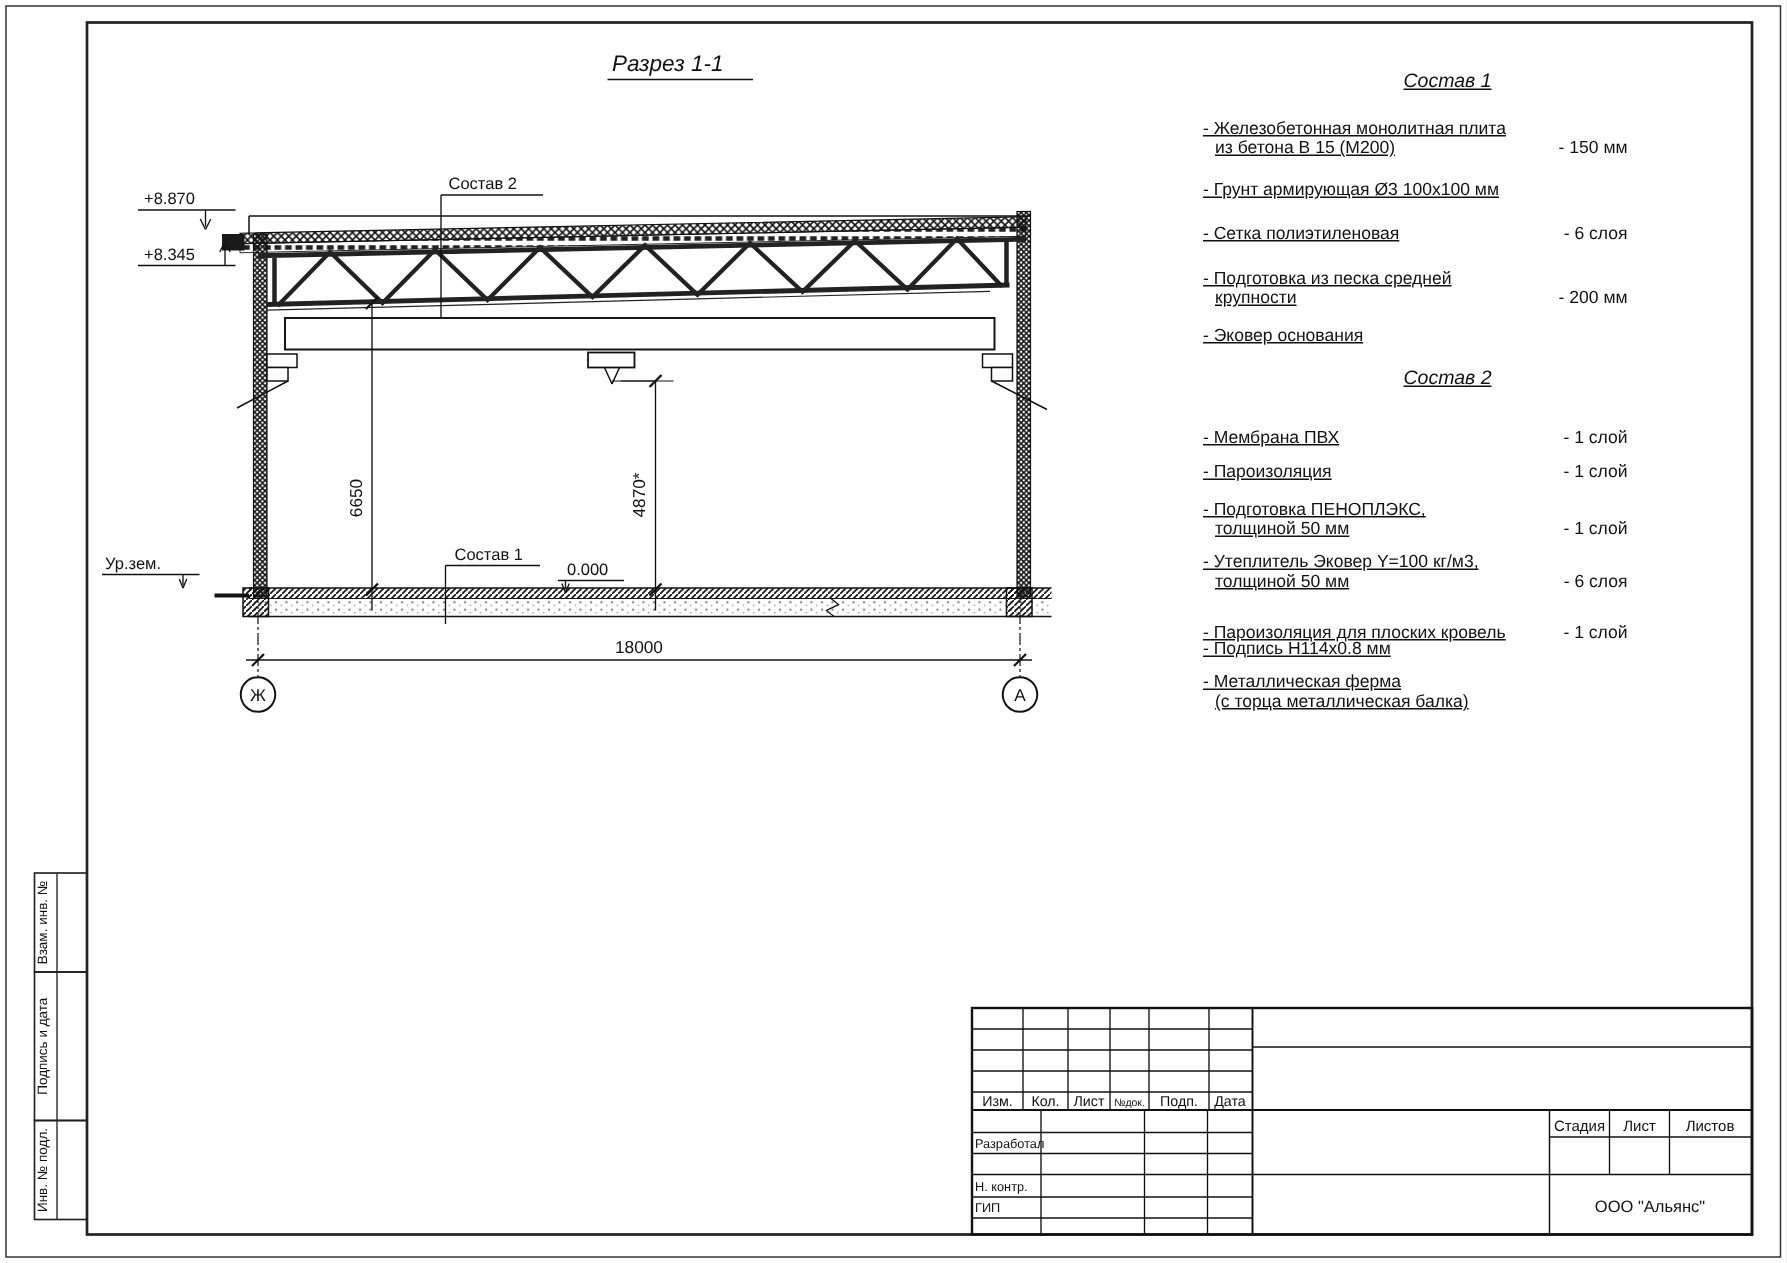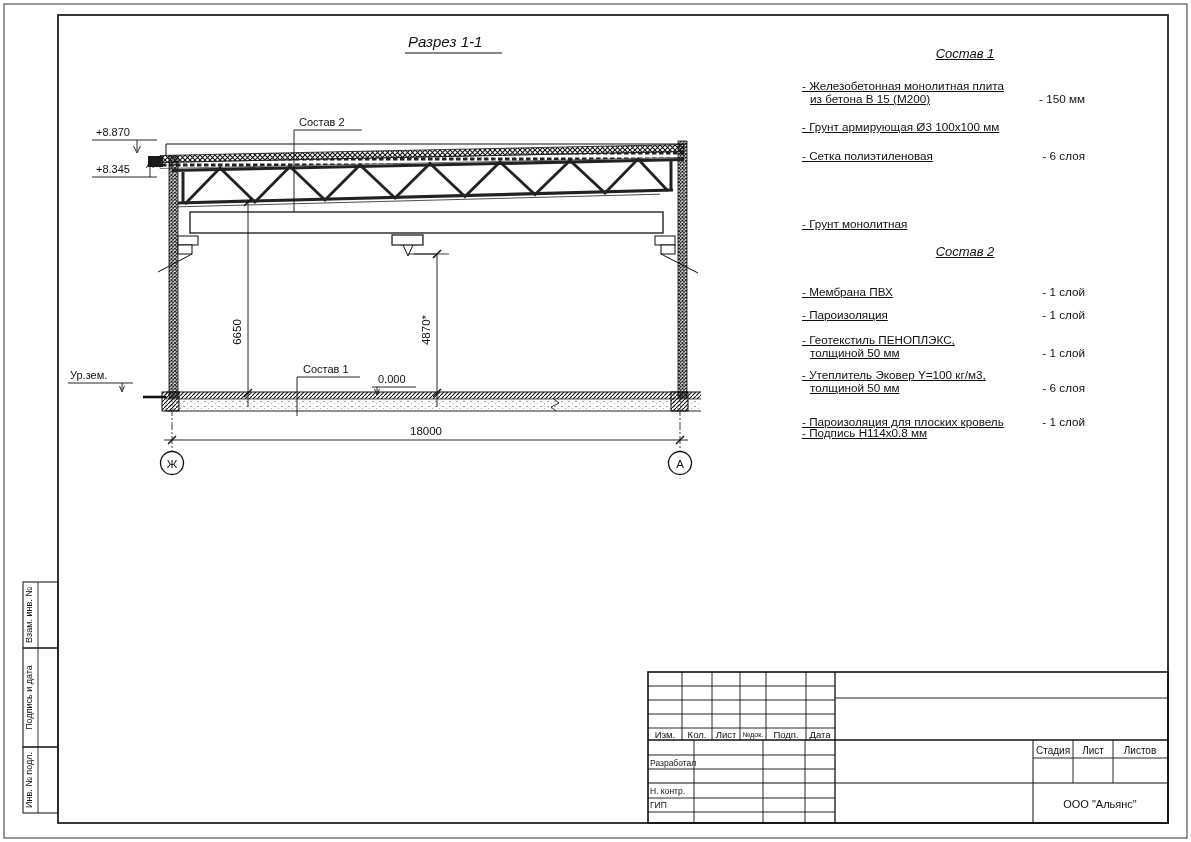--- a/index.html
+++ b/index.html
@@ -236,45 +236,54 @@
     <div class="val">- 150 мм</div>
   </div>
   <div class="item" style="top:120px">
     <div class="ln">- Грунт армирующая Ø3 100х100 мм</div>
     <div class="val"></div>
   </div>
   <div class="item" style="top:149px">
     <div class="ln">- Сетка полиэтиленовая</div>
     <div class="val">- 6 слоя</div>
   </div>
+  <div class="item" style="top:179px">
+    <div class="ln">- Подготовка из песка средней</div>
+    <div class="ln ind">крупности</div>
+    <div class="val">- 200 мм</div>
+  </div>
   <div class="item" style="top:217px">
-    <div class="ln">- Грунт монолитная</div>
+    <div class="ln">- Эковер основания</div>
   </div>
 
   <div class="spec-title" style="top:245px">Состав 2</div>
 
   <div class="item" style="top:285px">
     <div class="ln">- Мембрана ПВХ</div>
     <div class="val">- 1 слой</div>
   </div>
   <div class="item" style="top:308px">
     <div class="ln">- Пароизоляция</div>
     <div class="val">- 1 слой</div>
   </div>
   <div class="item" style="top:333px">
-    <div class="ln">- Геотекстиль ПЕНОПЛЭКС,</div>
+    <div class="ln">- Подготовка ПЕНОПЛЭКС,</div>
     <div class="ln ind">толщиной 50 мм</div>
     <div class="val">- 1 слой</div>
   </div>
   <div class="item" style="top:368px">
     <div class="ln">- Утеплитель Эковер Y=100 кг/м3,</div>
     <div class="ln ind">толщиной 50 мм</div>
     <div class="val">- 6 слоя</div>
   </div>
   <div class="item" style="top:415px">
     <div class="ln">- Пароизоляция для плоских кровель</div>
     <div class="val">- 1 слой</div>
   </div>
   <div class="item" style="top:426px">
     <div class="ln">- Подпись Н114х0.8 мм</div>
   </div>
+  <div class="item" style="top:448px">
+    <div class="ln">- Металлическая ферма</div>
+    <div class="ln ind">(с торца металлическая балка)</div>
+  </div>
 </div>
 </div>
 
 </body></html>

